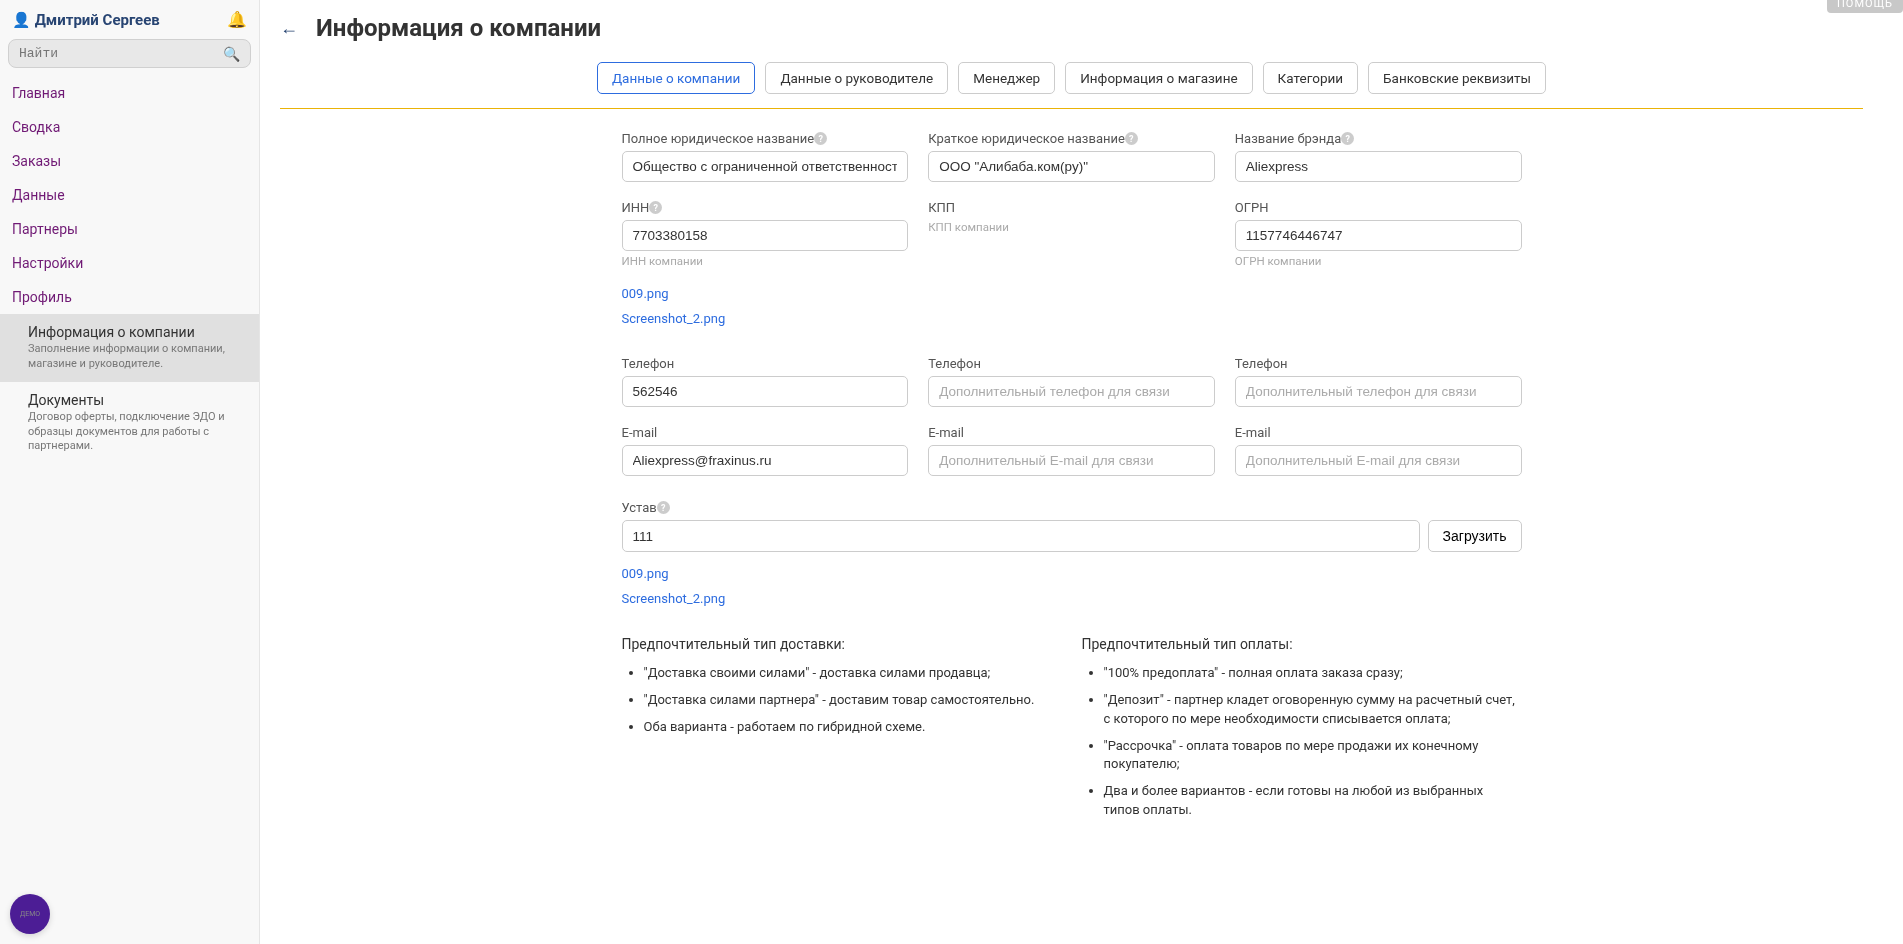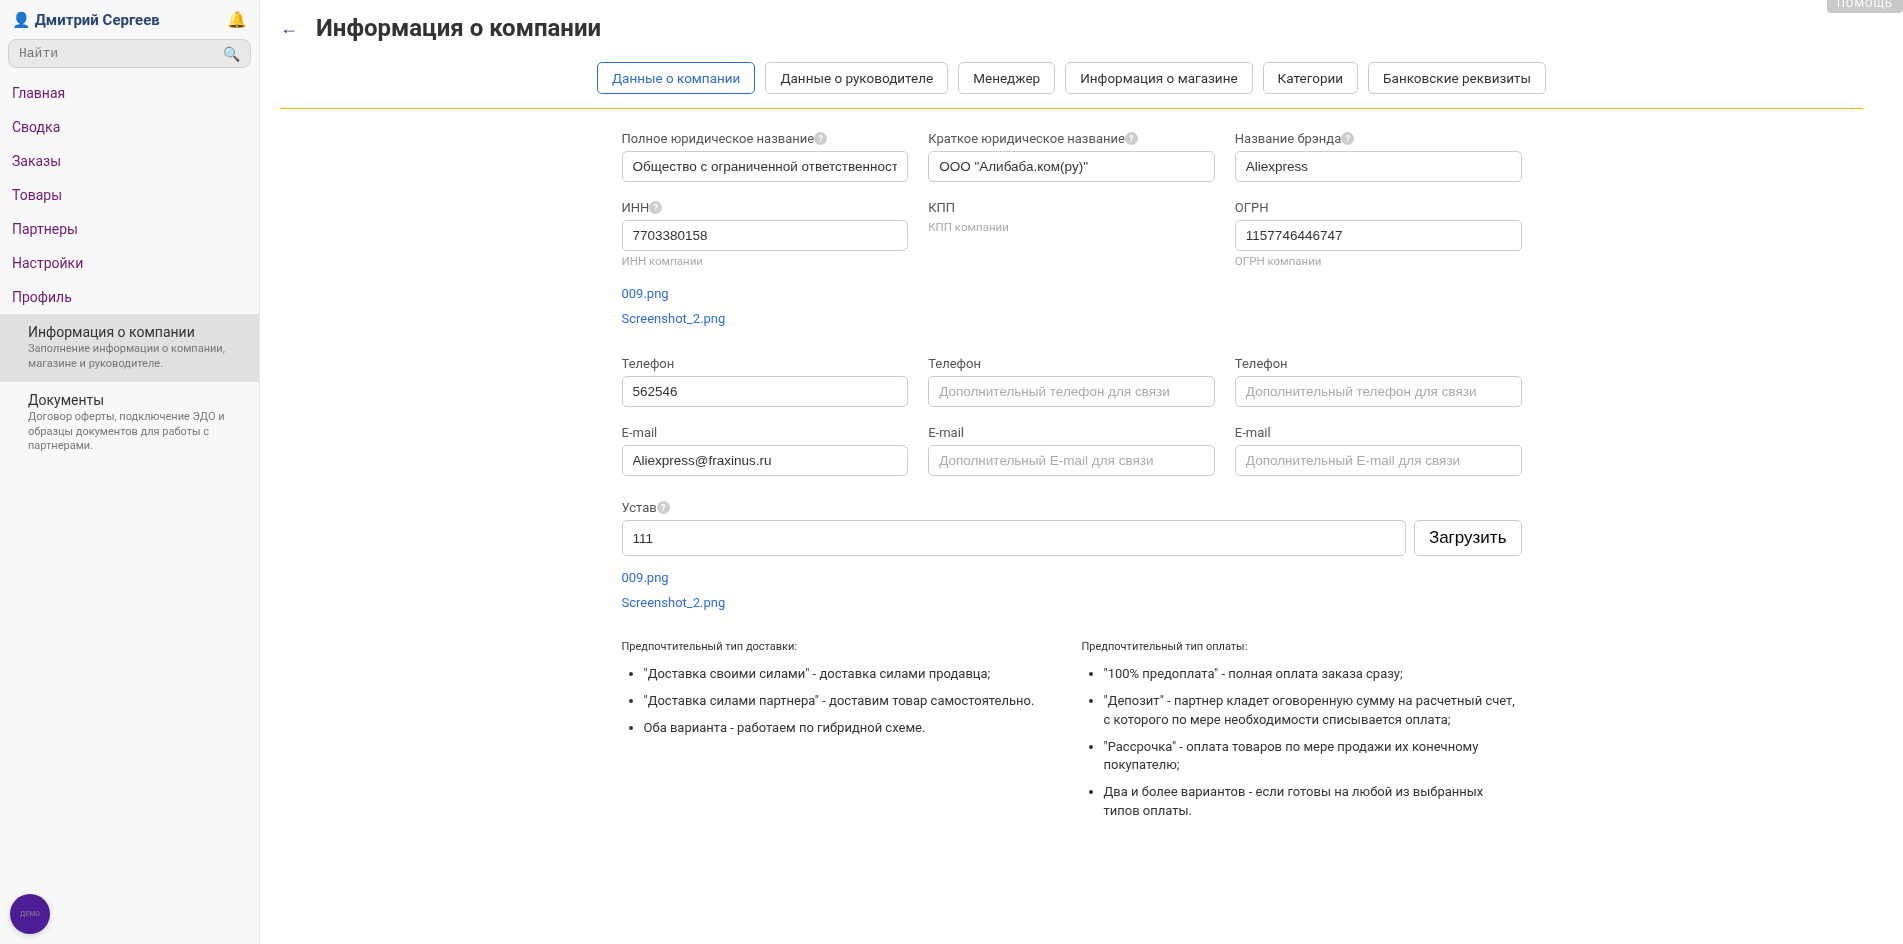--- a/index.html
+++ b/index.html
@@ -44,25 +44,25 @@
 .field-label { font-size: 13px; color: #555; margin-bottom: 5px; display: flex; align-items: center; }
 .help-circle { display:inline-flex; width:13px; height:13px; border-radius:50%; background:#ccc; color:#fff; font-size:9px; align-items:center; justify-content:center; font-weight:bold; }
 .text-input { width: 100%; padding: 7px 10px; border: 1px solid #ccc; border-radius: 5px; font-size: 13.5px; color: #333; }
 .text-input::placeholder { color: #aaa; }
 .field-hint { font-size: 11.5px; color: #aaa; margin-top: 3px; }
 
 .file-link { color: #2d6cdf; font-size: 13px; margin: 4px 0 10px; cursor: pointer; display: block; }
 
 .input-with-btn { display: flex; gap: 8px; }
 .input-with-btn .text-input { flex: 1; }
-.upload-btn { padding: 7px 14px; border: 1px solid #ccc; border-radius: 5px; background: #fff; cursor: pointer; font-size: 17px; }
+.upload-btn { padding: 7px 14px; border: 1px solid #ccc; border-radius: 5px; background: #fff; cursor: pointer; font-size: 14px; }
 
 .info-columns { display: flex; gap: 20px; margin-top: 30px; }
 .info-col { flex: 1; }
-.info-heading { font-size: 11px; color: #333; margin-bottom: 12px; }
+.info-heading { font-size: 14px; color: #333; margin-bottom: 12px; }
 .info-list { list-style: disc; padding-left: 22px; }
 .info-list li { font-size: 13px; color: #333; margin-bottom: 8px; line-height: 1.45; }
 </style>
 </head>
 <body>
 
 <div class="page">
   <aside class="sidebar">
     <div class="sidebar-header">
       <div class="user-name">
@@ -74,21 +74,21 @@
     <div class="search-wrap">
       <div class="search-container">
         <input class="search-input" placeholder="Найти" style="">
         <span class="search-icon">🔍</span>
       </div>
     </div>
     <nav id="nav-list">
         <div class="nav-item">Главная</div>
         <div class="nav-item">Сводка</div>
         <div class="nav-item">Заказы</div>
-        <div class="nav-item">Товары</div>
+        <div class="nav-item">Данные</div>
         <div class="nav-item">Партнеры</div>
         <div class="nav-item">Настройки</div>
         <div class="nav-item">Профиль</div>
       </nav>
     <div class="sub-section">
       <div class="sub-title">Информация о компании</div>
       <div class="sub-desc">Заполнение информации о компании, магазине и руководителе.</div>
     </div>
     <div class="sub-section inactive">
       <div class="sub-title">Документы</div>

